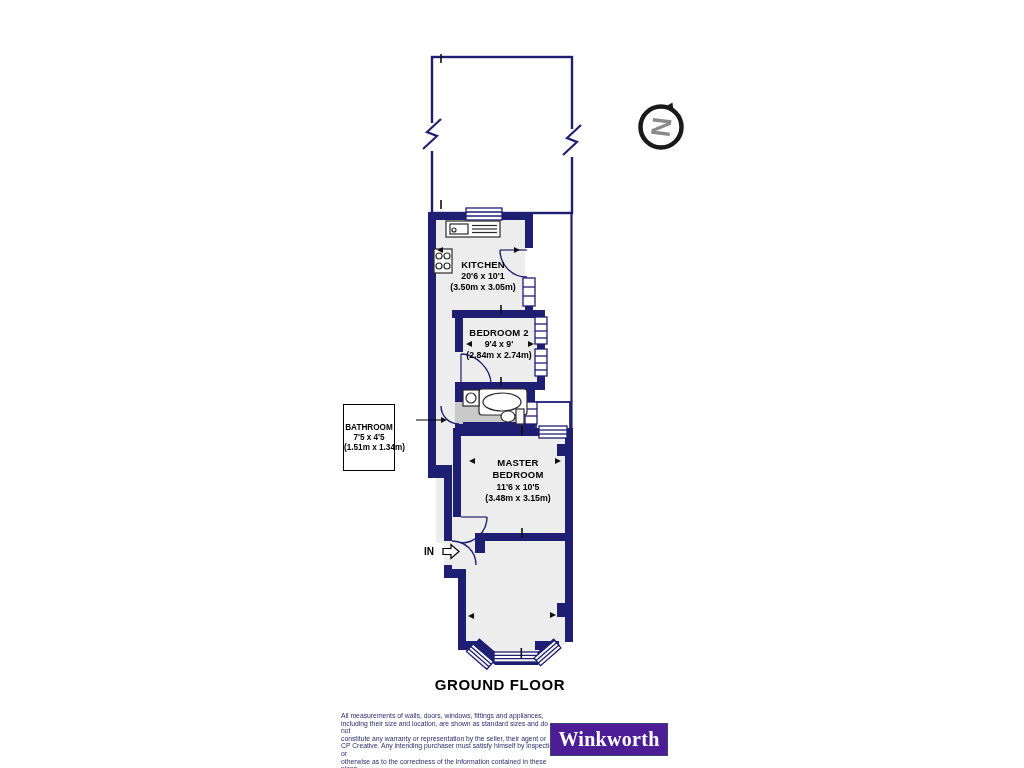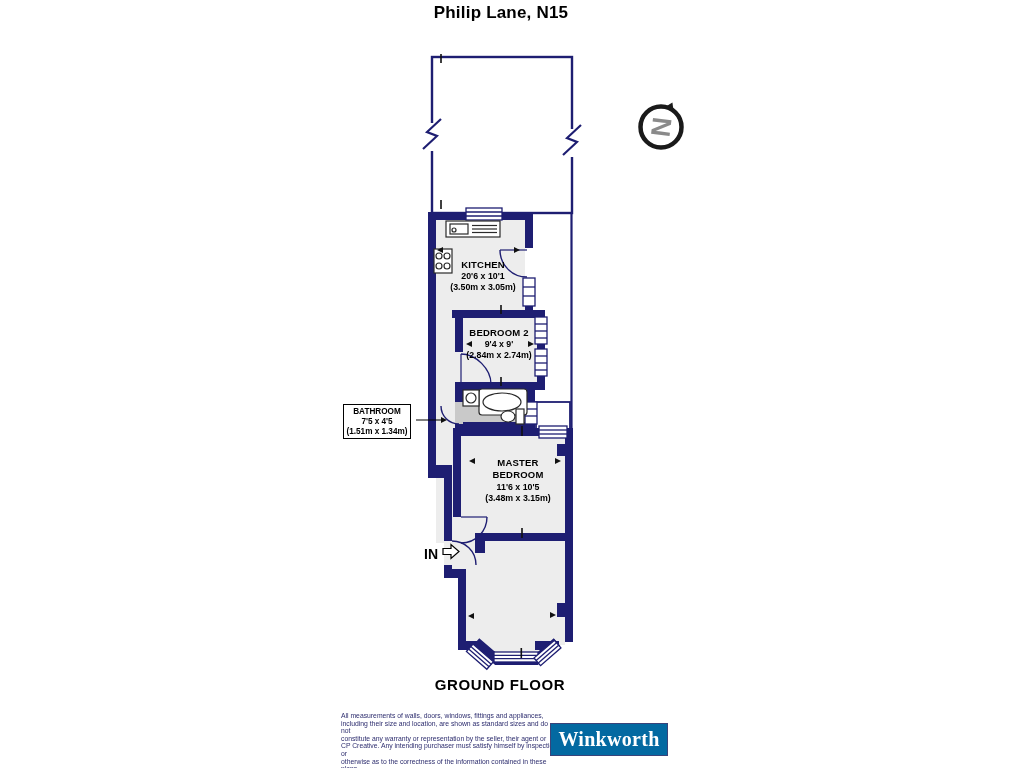--- a/index.html
+++ b/index.html
@@ -11,39 +11,38 @@
   svg.plan{position:absolute;left:0;top:0;}
   .room-label{position:absolute;text-align:center;font-weight:bold;color:#000;}
   .rname{display:block;font-size:9.5px;line-height:11.5px;white-space:nowrap;letter-spacing:.2px;}
   .rdim{display:block;font-size:8.8px;line-height:11.5px;white-space:nowrap;}
   #lbl-garden{left:436px;top:112px;width:120px;}
   #lbl-kitchen{left:423px;top:259px;width:120px;}
   #lbl-bedroom2{left:439px;top:327px;width:120px;}
   #lbl-master{left:458px;top:457px;width:120px;}
   #lbl-master .master-name{display:inline-block;width:62px;white-space:normal;}
   #lbl-reception{left:453px;top:580px;width:120px;}
-  .callout{position:absolute;left:343px;top:404px;width:68px;background:#fff;
-           border:1.5px solid #000;text-align:center;font-weight:bold;padding:2px 0;box-sizing:border-box;}
+  .callout{position:absolute;left:343px;top:404px;width:52px;background:#fff;
+           border:1.5px solid #000;text-align:center;font-weight:bold;padding:18px 0;box-sizing:border-box;}
   .callout .cname,.callout .cdim{display:block;font-size:8.2px;line-height:9.8px;white-space:nowrap;}
-  .in-label{position:absolute;left:424px;top:546px;font-size:14px;font-weight:bold;color:#000;}
+  .in-label{position:absolute;left:424px;top:546px;font-size:10px;font-weight:bold;color:#000;}
   .ground{position:absolute;left:0;top:676px;width:1000px;text-align:center;
           font-size:15px;font-weight:bold;letter-spacing:.6px;color:#000;}
   .disclaimer{position:absolute;left:341px;top:712px;width:216px;font-size:6.8px;line-height:7.6px;
               color:#2d2d6e;white-space:pre-line;font-weight:500;}
-  .brand{position:absolute;left:550px;top:723px;width:118px;height:33px;background:#0369a1;
+  .brand{position:absolute;left:550px;top:723px;width:118px;height:33px;background:#4c1d95;
          border:1px solid #39437a;box-sizing:border-box;display:flex;align-items:center;justify-content:center;}
   .brand span{color:#fff;font-family:"Liberation Serif",serif;font-weight:bold;font-size:20px;letter-spacing:.3px;}
 </style>
 </head>
 <body>
 
 <div class="page">
 
   <div class="titleblock">
-    <div class="title">Philip Lane, N15</div>
   </div>
 
   <svg class="plan" width="1024" height="768" viewBox="0 0 1024 768">
 
     <g>
       <rect x="432" y="57" width="140" height="156" fill="#ffffff" stroke="#1e1e72" stroke-width="2.4"></rect>
 
       <rect x="426" y="123" width="12" height="28" fill="#ffffff"></rect>
       <path d="M 423 149 L 437 136 L 427 132 L 441 119" stroke="#1e1e72" stroke-width="2.2" fill="none"></path>
       <rect x="566" y="129" width="12" height="28" fill="#ffffff"></rect>

